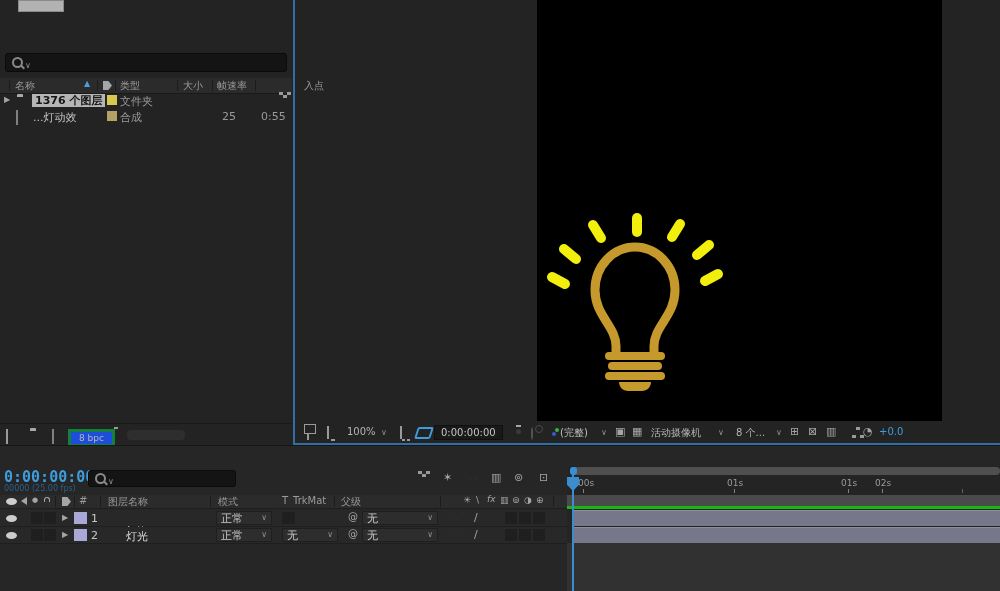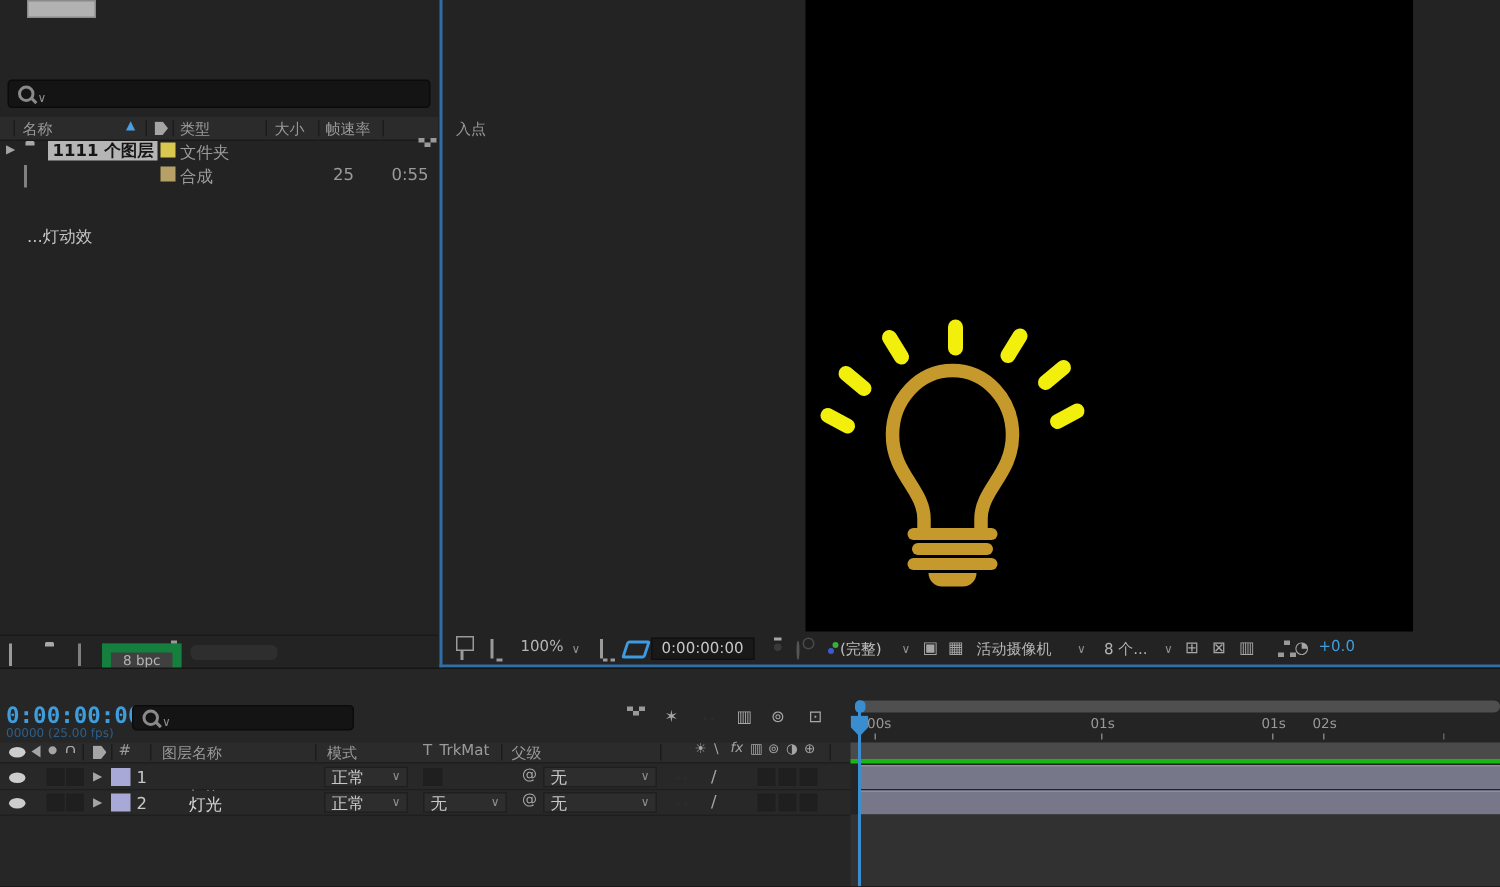--- a/index.html
+++ b/index.html
@@ -84,40 +84,40 @@
       <div class="abs txt" style="left:183px;top:1px;">大小</div>
       <div class="abs sep" style="left:212px;top:2px;height:11px;"></div>
       <div class="abs txt" style="left:217px;top:1px;">帧速率</div>
       <div class="abs sep" style="left:255px;top:2px;height:11px;"></div>
       <div class="abs txt" style="left:264px;top:1px;margin-left:40px;">入点</div>
     </div>
 
     <div class="abs" style="left:0;top:93px;width:292px;height:15px;">
       <span class="abs glyph" style="left:4px;top:3px;font-size:8px;">▶</span>
       <span class="abs i-folder" style="left:17px;top:4px;"></span>
-      <span class="abs txt" style="left:32px;top:1px;background:#b5b5b5;color:#151515;font-weight:bold;padding:0 3px;height:13px;line-height:13px;">1111 个图层</span>
+      <span class="abs txt" style="left:32px;top:1px;background:#b5b5b5;color:#151515;font-weight:bold;padding:0 3px;height:13px;line-height:13px;">1376 个图层</span>
       <span class="abs label-box" style="left:107px;top:2px;background:#d9c850;"></span>
       <span class="abs txt dim" style="left:120px;top:1px;">文件夹</span>
       <span class="abs i-net" style="left:279px;top:2px;"></span>
     </div>
 
     <div class="abs" style="left:0;top:109px;width:292px;height:15px;">
       <span class="abs i-comp" style="left:16px;top:2px;"></span>
-      <span class="abs txt" style="left:18px;top:1px;color:#c4c4c4;margin-top:40px;">...灯动效</span>
+      <span class="abs txt" style="left:33px;top:1px;color:#c4c4c4;">...灯动效</span>
       <span class="abs label-box" style="left:107px;top:2px;background:#b7a065;"></span>
       <span class="abs txt dim" style="left:120px;top:1px;">合成</span>
       <span class="abs txt dim" style="left:222px;top:1px;">25</span>
       <span class="abs txt dim" style="left:261px;top:1px;">0:55</span>
     </div>
 
     <div class="abs" style="left:0;top:423px;width:292px;height:23px;border-top:1px solid #1a1a1a;">
       <span class="abs i-interp" style="left:6px;top:6px;"></span>
       <span class="abs i-folder" style="left:28px;top:7px;"></span>
       <span class="abs i-comp" style="left:50px;top:6px;"></span>
-      <span class="abs txt" style="left:68px;top:5px;background:#404040;border:6px solid #15803d;color:#b5b5b5;font-size:9px;padding:0 8px;height:12px;line-height:12px;">8 bpc</span>
+      <span class="abs txt" style="left:68px;top:5px;background:#1d4ed8;border:3px solid #15803d;color:#b5b5b5;font-size:9px;padding:0 8px;height:12px;line-height:12px;">8 bpc</span>
       <span class="abs i-trash" style="left:112px;top:6px;"></span>
       <span class="abs i-pill" style="left:127px;top:6px;width:58px;height:10px;"></span>
     </div>
   </div>
 
   <div class="abs" style="left:293px;top:0;width:559px;height:446px;">
 
     <div class="abs" style="left:0;top:0;width:2px;height:446px;background:#2f6fa5;"></div>
     <div class="abs" style="left:0;top:443px;width:707px;height:2px;background:#2f6fa5;"></div>
 

